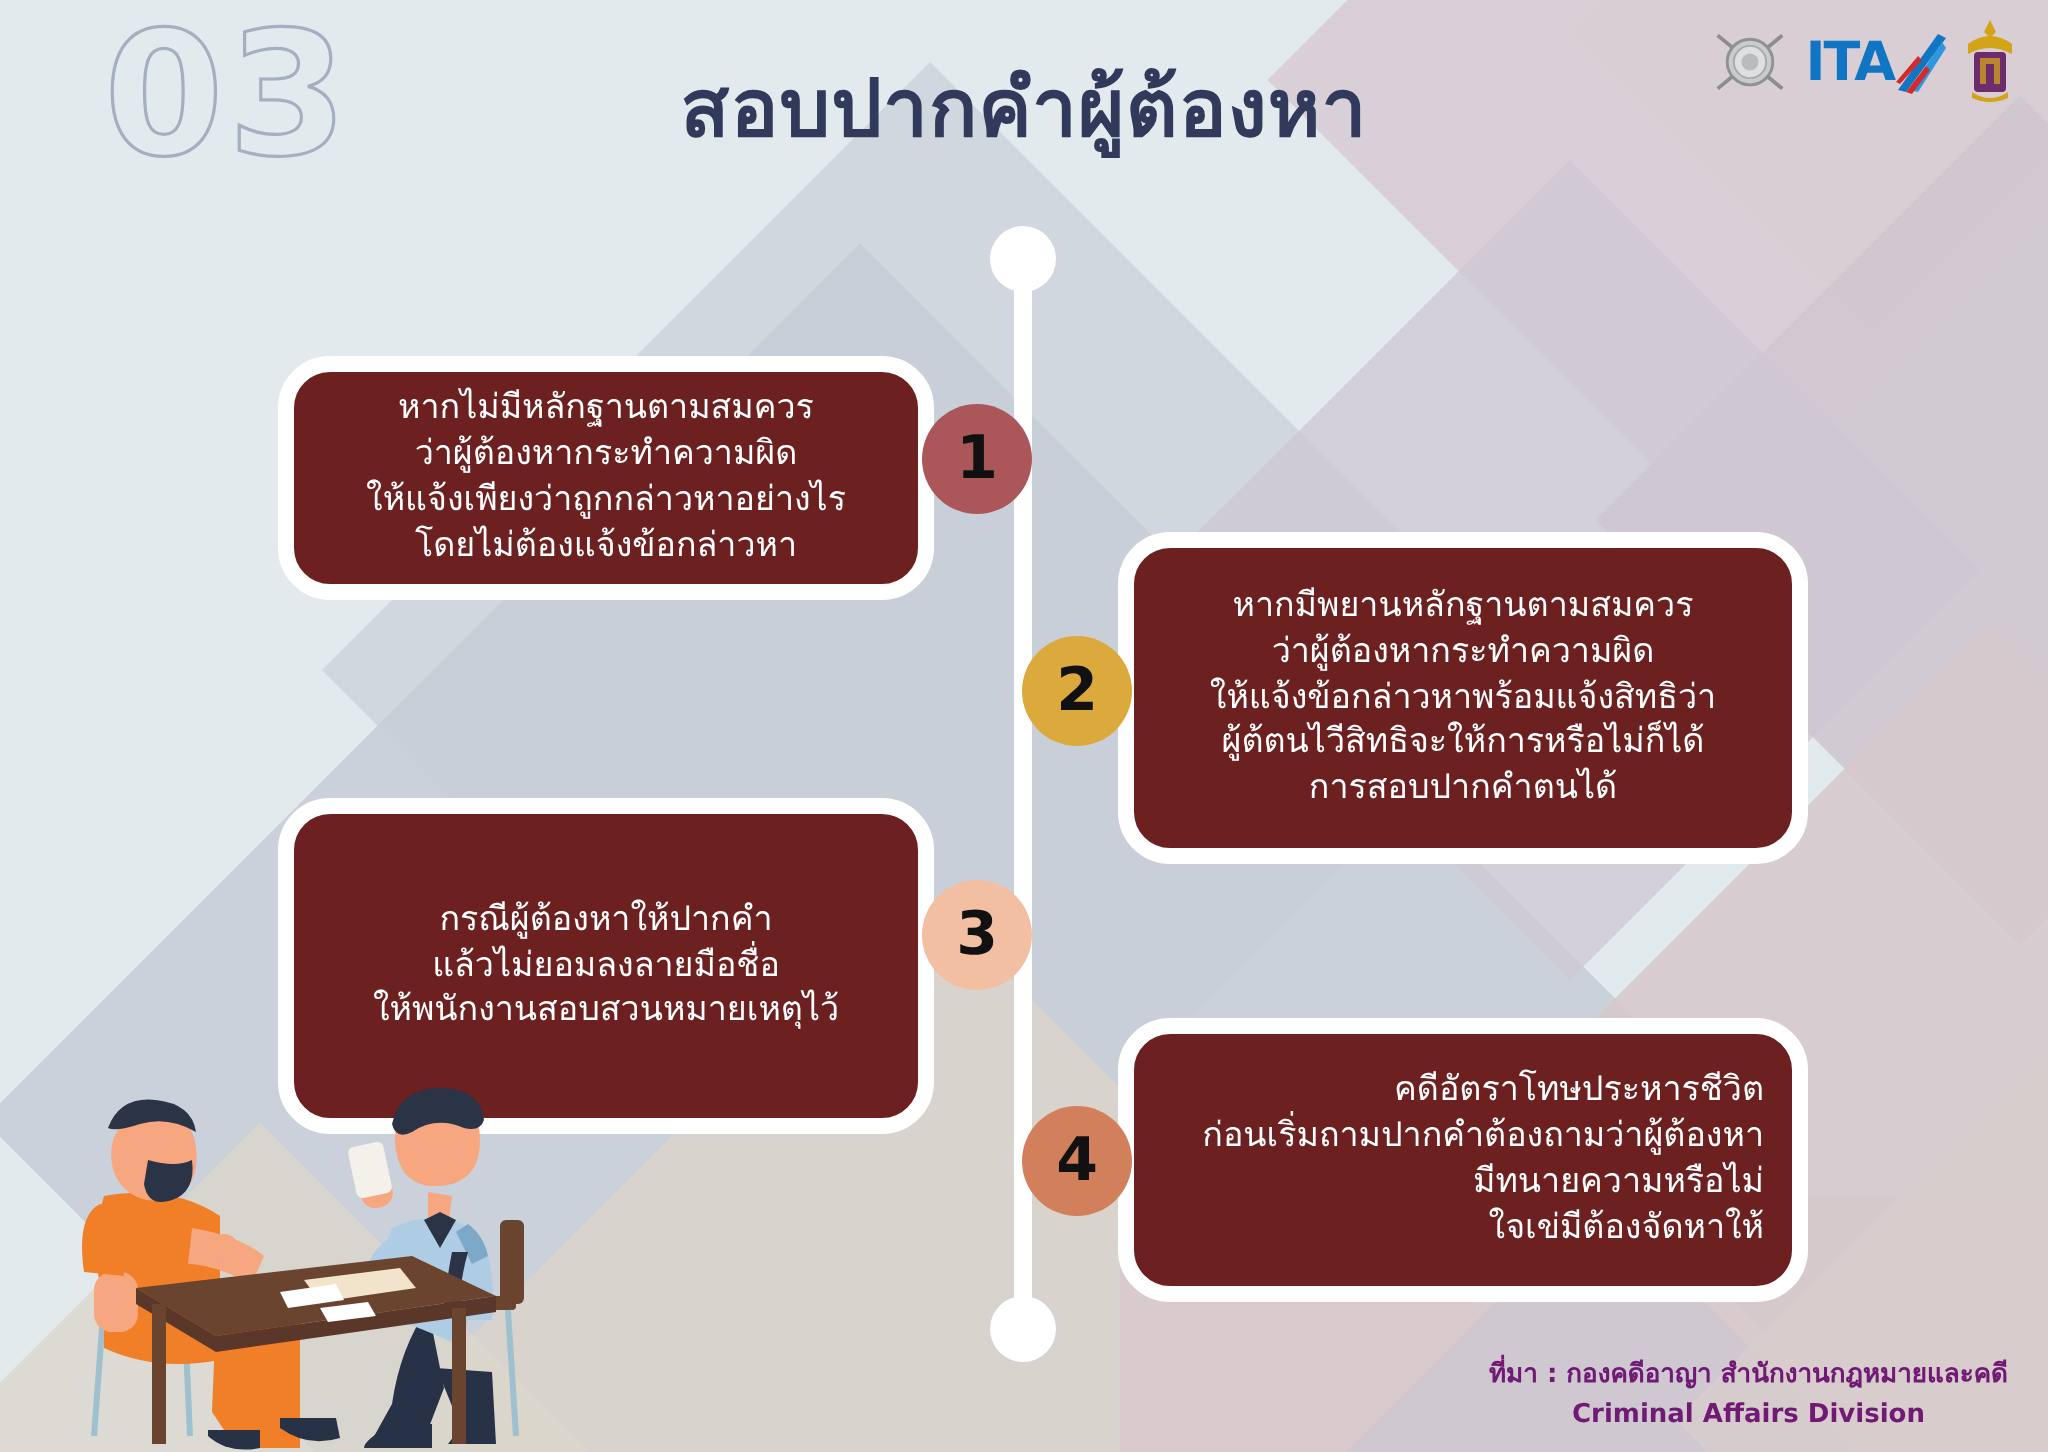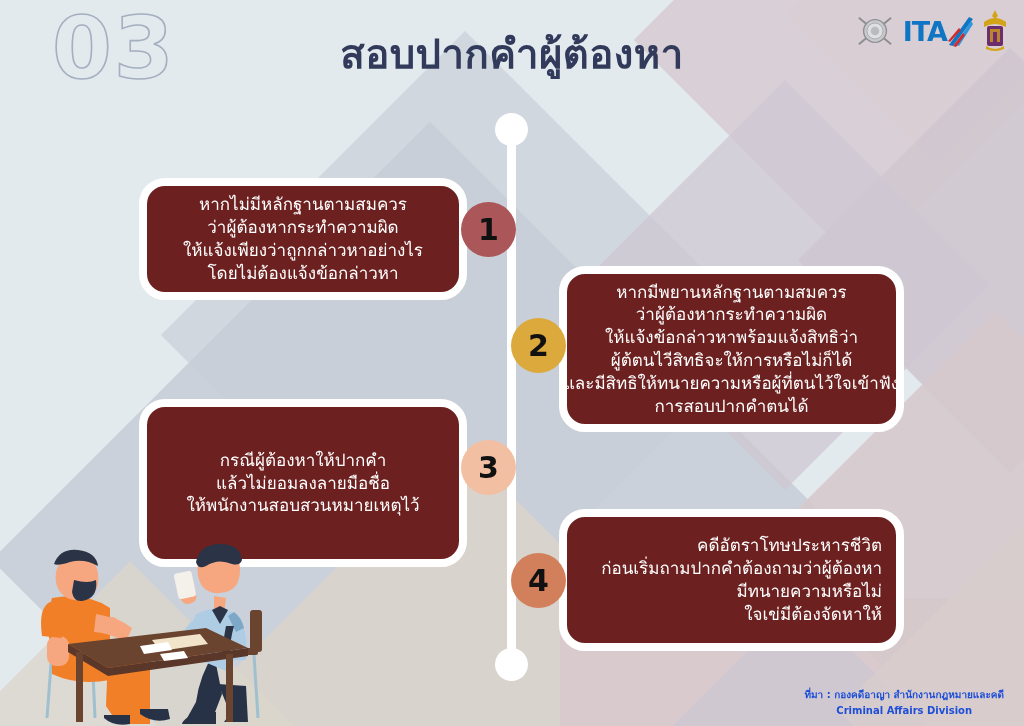--- a/index.html
+++ b/index.html
@@ -188,22 +188,22 @@
   #badge-2 { left: 511px; top: 318px; background: #dcaa3c; }
   #badge-3 { left: 461px; top: 440px; background: #f2bfa3; }
   #badge-4 { left: 511px; top: 553px; background: #d2805c; }
 
   
   .credit {
     position: absolute;
     right: 20px;
     bottom: 8px;
     text-align: center;
-    color: #1d4ed8;
-    font-size: 10px;
+    color: #701a75;
+    font-size: 13px;
     font-weight: 700;
     line-height: 1.55;
   }
   .credit .line-th { font-weight: 600; }
 
   
   .illustration {
     position: absolute;
     left: 0;
     bottom: 0;
@@ -275,21 +275,20 @@
     <div class="ln">ให้แจ้งเพียงว่าถูกกล่าวหาอย่างไร</div>
     <div class="ln">โดยไม่ต้องแจ้งข้อกล่าวหา</div>
   </div>
   <div class="badge" id="badge-1">1</div>
 
   <div class="step-box" id="box-2">
     <div class="ln">หากมีพยานหลักฐานตามสมควร</div>
     <div class="ln">ว่าผู้ต้องหากระทำความผิด</div>
     <div class="ln">ให้แจ้งข้อกล่าวหาพร้อมแจ้งสิทธิว่า</div>
     <div class="ln">ผู้ต้ตนไวีสิทธิจะให้การหรือไม่ก็ได้</div>
-    <div class="ln">และมีสิทธิให้ทนายความหรือผู้ที่ตนไว้ใจเข้าฟัง</div>
     <div class="ln">การสอบปากคำตนได้</div>
   </div>
   <div class="badge" id="badge-2">2</div>
 
   <div class="step-box" id="box-3">
     <div class="ln">กรณีผู้ต้องหาให้ปากคำ</div>
     <div class="ln">แล้วไม่ยอมลงลายมือชื่อ</div>
     <div class="ln">ให้พนักงานสอบสวนหมายเหตุไว้</div>
   </div>
   <div class="badge" id="badge-3">3</div>

